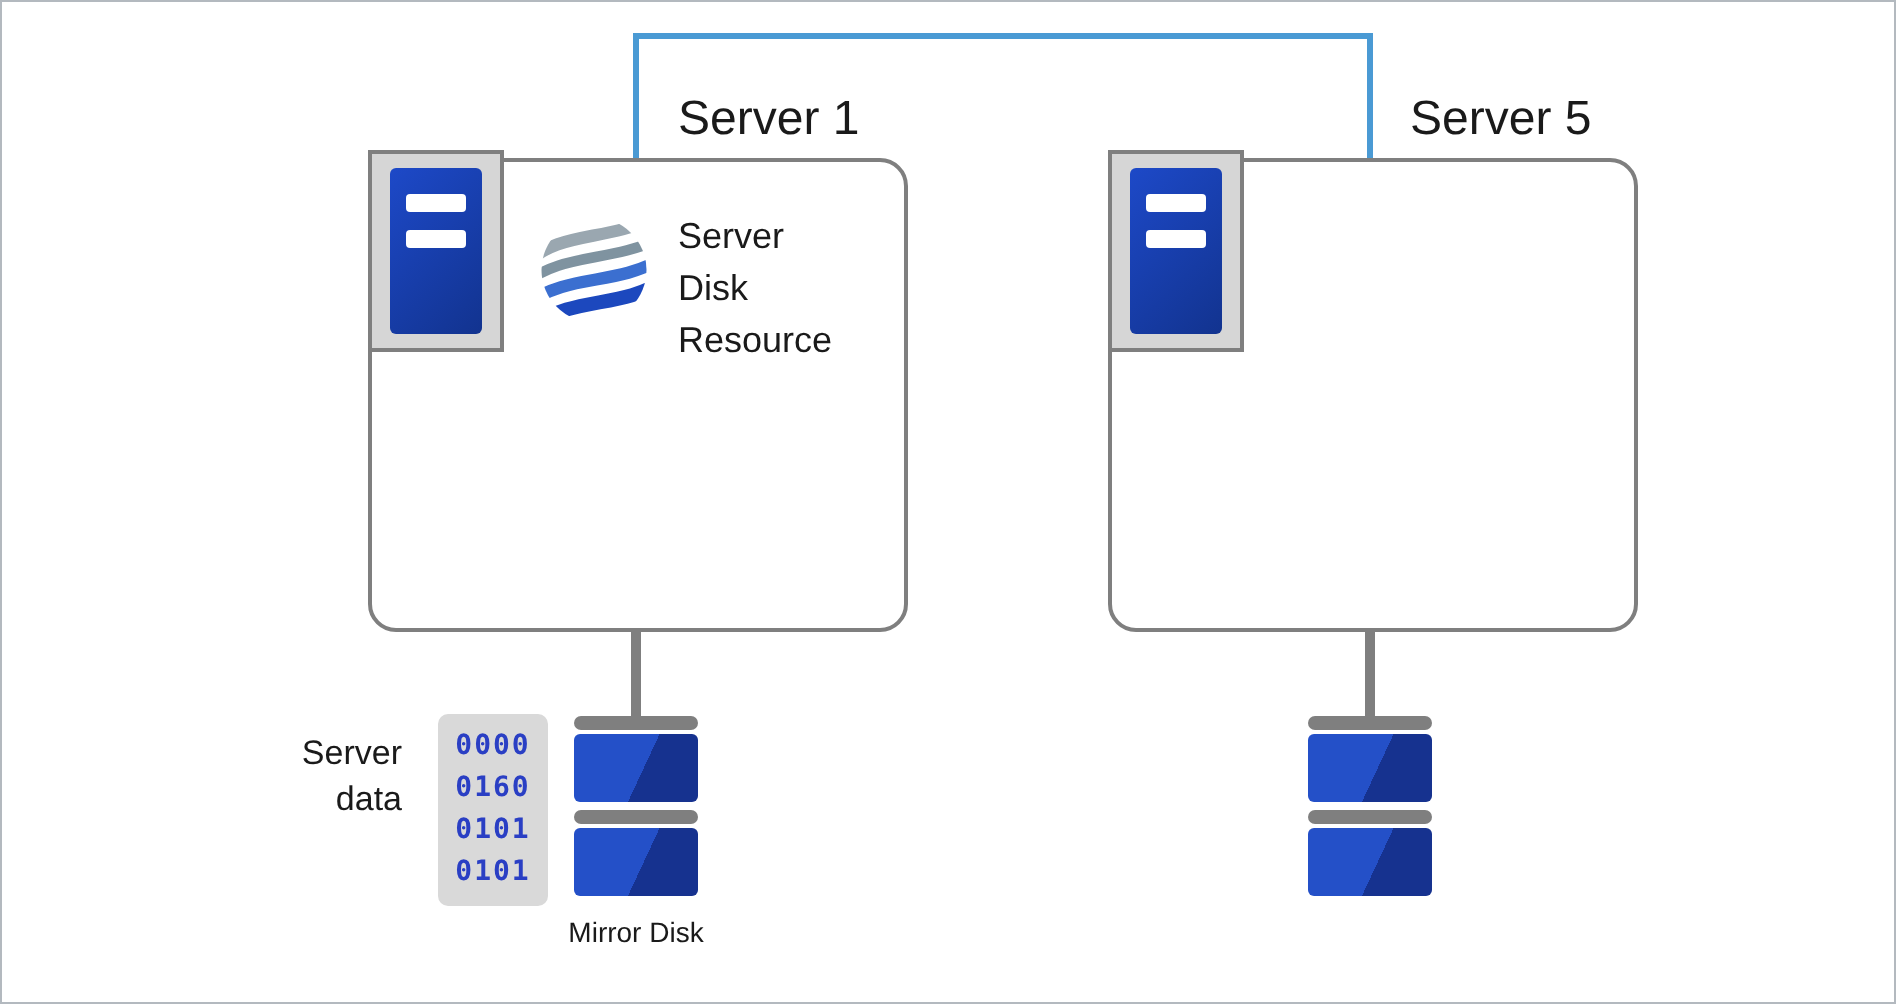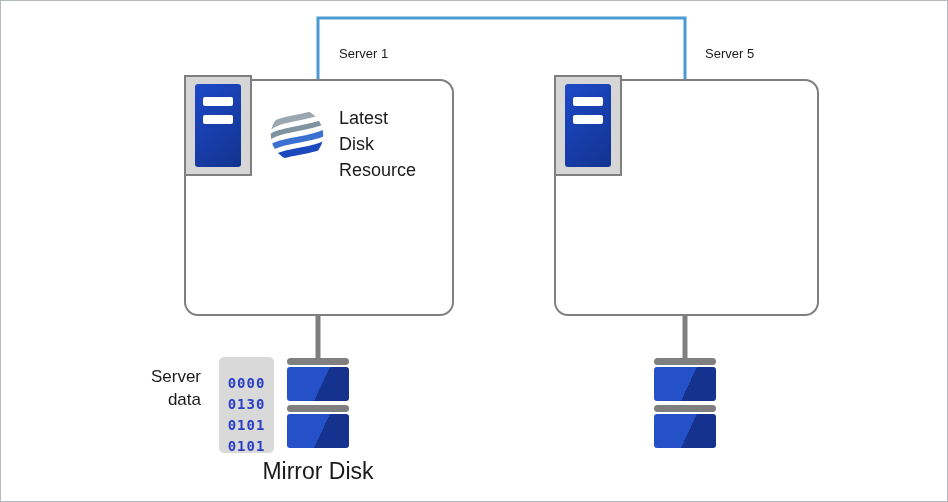--- a/index.html
+++ b/index.html
@@ -12,21 +12,21 @@
     height: 502px;
     background: #ffffff;
     border: 1px solid #b3b9bf;
     overflow: hidden;
   }
 
   .wires { position: absolute; left: 0; top: 0; width: 948px; height: 502px; }
   .net  { fill: none; stroke: var(--connector-blue, #4a9ad4); stroke-width: 3; }
   .stub { stroke: var(--outline-gray, #7f7f7f); stroke-width: 5; }
 
-  .srv-label { position: absolute; font-size: 13px; }
+  .srv-label { position: absolute; font-size: 24px; }
 
   .server-box {
     position: absolute;
     border: 2px solid var(--outline-gray, #7f7f7f);
     border-radius: 14px;
     background: #ffffff;
   }
 
   .server-icon {
     position: absolute;
@@ -54,30 +54,30 @@
     border-radius: 3px;
     background: linear-gradient(115deg, var(--disk-blue, #2450c8) 0 55%, var(--disk-blue-dark, #16328f) 55% 100%);
   }
 
   .latest { position: absolute; left: 140px; top: 364px; width: 60px; text-align: right; font-size: 17px; line-height: 23px; }
 
   .binary {
     position: absolute; left: 218px; top: 356px;
     width: 55px; height: 96px;
     background: #d9d9d9; border-radius: 5px;
-    padding-top: 16px; text-align: center;
+    padding-top: 6px; text-align: center;
   }
   .brow {
     font-family: "DejaVu Sans Mono", monospace;
     font-weight: bold; font-size: 14px; line-height: 21px;
     letter-spacing: 1px;
     color: var(--binary-text-blue, #2a3fc4);
   }
 
-  .disk-label { position: absolute; left: 246px; top: 457px; width: 142px; text-align: center; font-size: 23px; }
+  .disk-label { position: absolute; left: 246px; top: 457px; width: 142px; text-align: center; font-size: 14px; }
 </style>
 </head>
 <body>
 
 <div class="frame">
 
   <svg class="wires" width="948" height="502" viewBox="0 0 948 502" aria-hidden="true">
     <polyline class="net" points="317,78 317,17 684,17 684,78"></polyline>
     <line class="stub" x1="317" y1="314" x2="317" y2="359"></line>
     <line class="stub" x1="684" y1="314" x2="684" y2="359"></line>
@@ -110,40 +110,40 @@
           </clipPath>
       </defs>
       <g clip-path="url(#swclip)">
         <rect width="64" height="64" fill="#ffffff"></rect>
         <path d="M-6 28 C 12 10, 36 16, 68 2" stroke="#9aa7b0" stroke-width="7" fill="none"></path>
         <path d="M-8 40 C 14 22, 40 28, 70 14" stroke="#7f93a0" stroke-width="6" fill="none"></path>
         <path d="M-6 51 C 18 34, 44 41, 70 26" stroke="#3b6fd0" stroke-width="7" fill="none"></path>
         <path d="M-2 63 C 22 47, 48 54, 72 38" stroke="#1c48be" stroke-width="8" fill="none"></path>
       </g>
     </svg>
-    <div class="res-label">Latest Disk Resource</div>
+    <div class="res-label">Server Disk Resource</div>
   </div>
 
   <div class="disk" style="left:286px; top:357px;">
     <div class="cap"></div>
     <div class="platter"></div>
     <div class="cap"></div>
     <div class="platter"></div>
   </div>
   <div class="disk" style="left:653px; top:357px;">
     <div class="cap"></div>
     <div class="platter"></div>
     <div class="cap"></div>
     <div class="platter"></div>
   </div>
 
   <div class="latest">Server data</div>
 
   <div class="binary">
     <div class="brow">0000</div>
-    <div class="brow">0130</div>
+    <div class="brow">0160</div>
     <div class="brow">0101</div>
     <div class="brow">0101</div>
   </div>
 
   <div class="disk-label">Mirror Disk</div>
 
 </div>
 
 </body></html>

